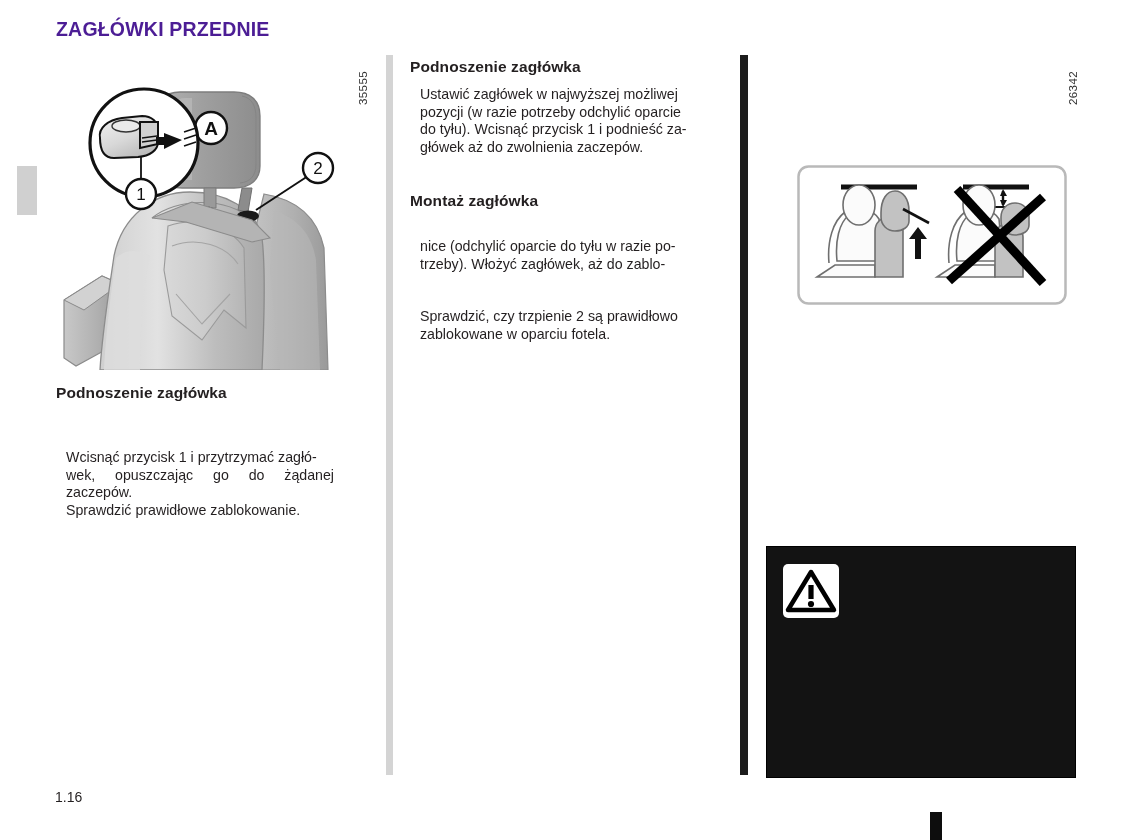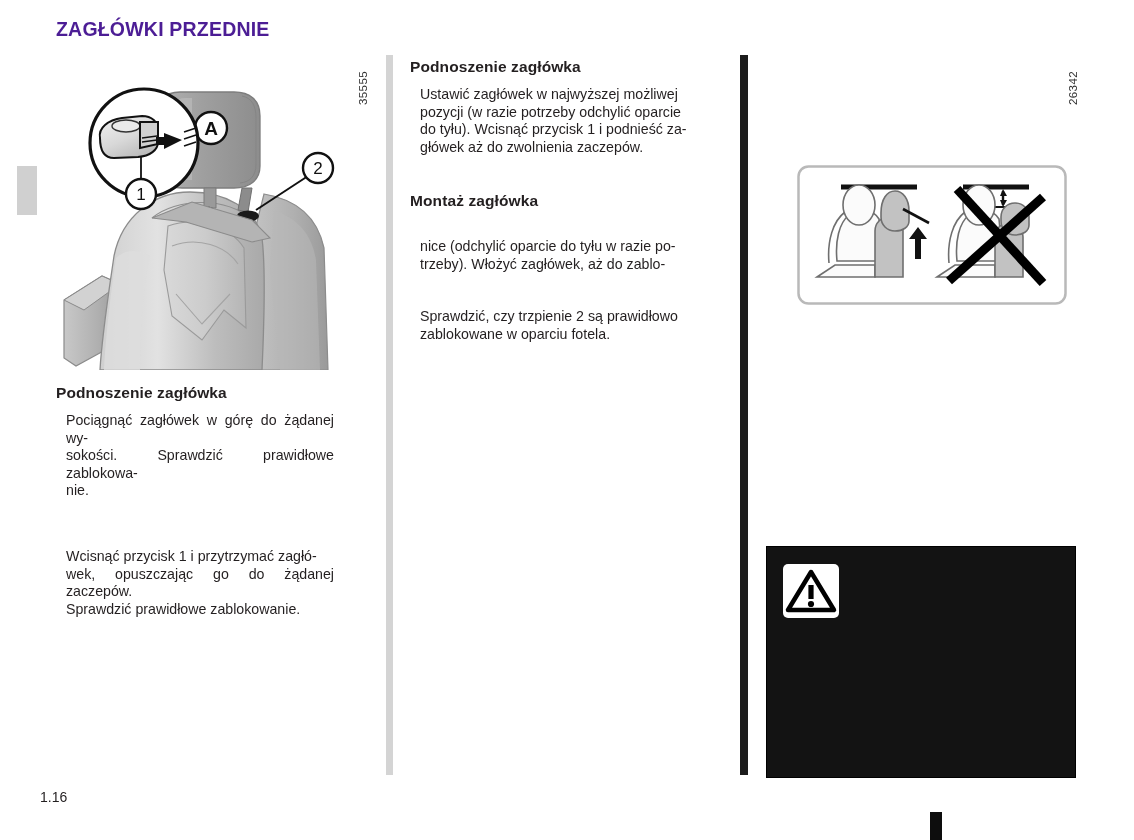--- a/index.html
+++ b/index.html
@@ -31,21 +31,21 @@
     position: absolute;
     left: 17px;
     top: 166px;
     width: 20px;
     height: 49px;
     background: #d0d0d0;
   }
 
   #page-number {
     position: absolute;
-    left: 40px;
+    left: 55px;
     top: 789px;
     font-size: 14px;
     color: #231f20;
   }
 
   #bottom-marker {
     position: absolute;
     left: 930px;
     top: 812px;
     width: 12px;
@@ -248,25 +248,20 @@
       <line x1="128" y1="76" x2="140" y2="72" stroke="#111" stroke-width="1.6"></line>
 
       <line x1="85" y1="86" x2="85" y2="112" stroke="#111" stroke-width="1.8"></line>
 
       <circle cx="85" cy="124" r="15" fill="#ffffff" stroke="#111" stroke-width="2.4"></circle>
       <text x="85" y="130" text-anchor="middle" font-family="Liberation Sans, sans-serif" font-size="17" fill="#111">1</text>
     </svg>
   </div>
 
   <h2 class="section-heading">Podnoszenie zagłówka</h2>
-  <p class="body-text">
-    <span>Pociągnąć zagłówek w górę do żądanej wy-</span><br>
-    <span>sokości. Sprawdzić prawidłowe zablokowa-</span><br>
-    <span>nie.</span>
-  </p>
 
   <div class="block-gap"></div>
 
   <p class="body-text">
     <span>Wcisnąć  przycisk  1  i  przytrzymać  zagłó-</span><br>
     <span>wek, opuszczając go do żądanej zaczepów.</span><br>
     <span>Sprawdzić prawidłowe zablokowanie.</span>
   </p>
 </div>
 

